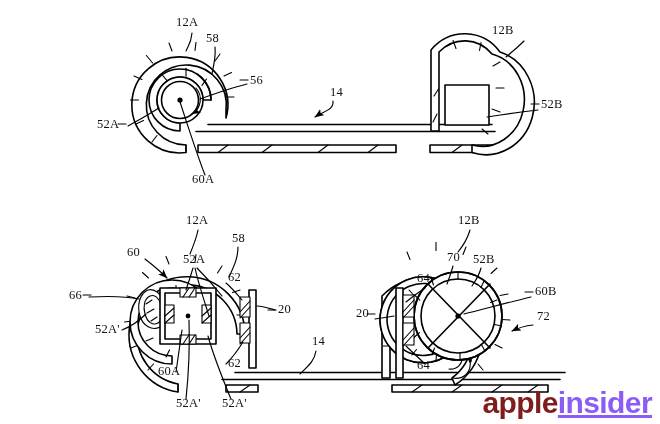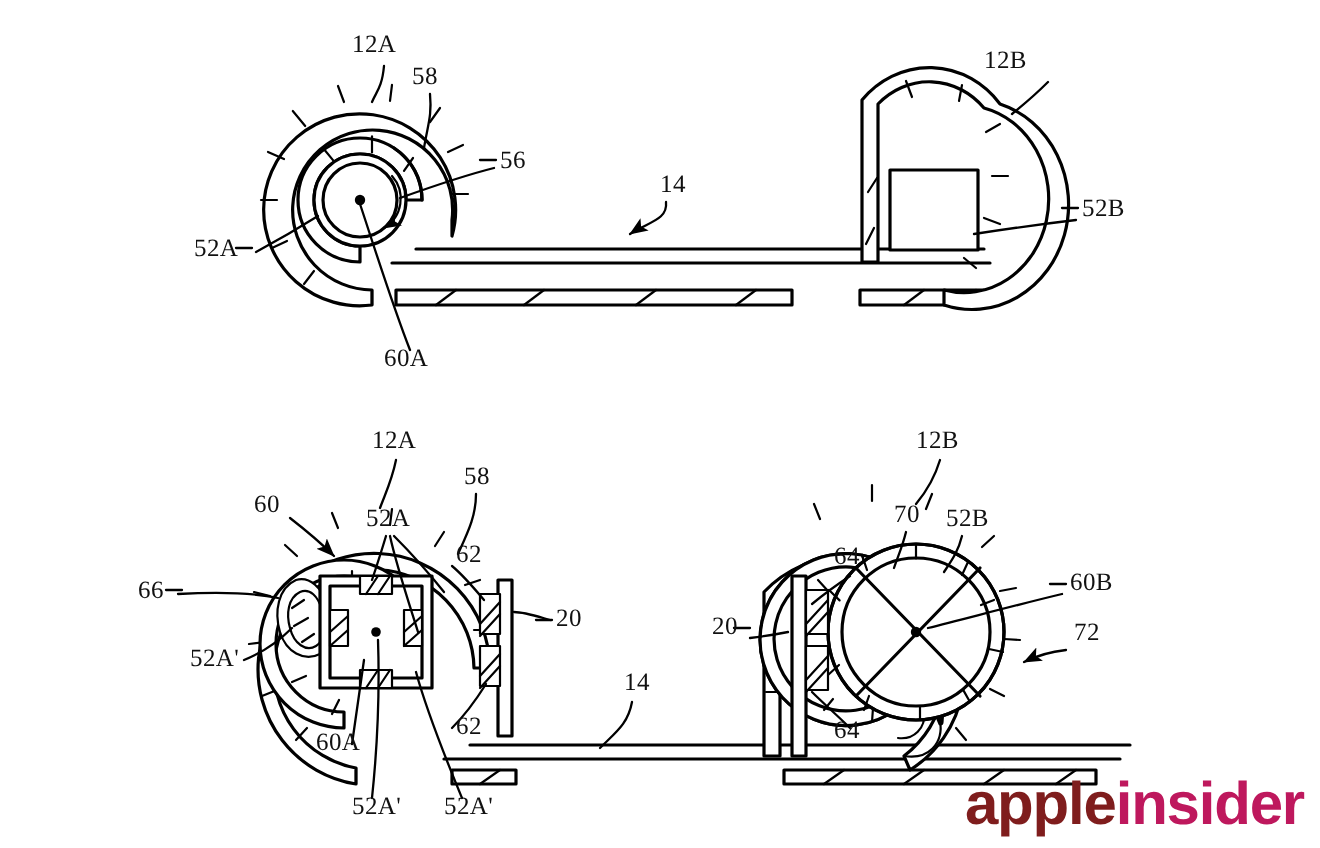--- a/index.html
+++ b/index.html
@@ -74,21 +74,21 @@
     bottom: 6px;
     font-family: "Liberation Sans", "DejaVu Sans", sans-serif;
     font-size: 30px;
     font-weight: 700;
     letter-spacing: -0.6px;
     line-height: 1;
     user-select: none;
     white-space: nowrap;
   }
   .watermark .wm-a { color: #7f1d1d; }
-  .watermark .wm-b { color: #be185d; }
+  .watermark .wm-b { color: #8b5cf6; text-decoration: underline; }
 </style>
 </head>
 <body>
 
 <div id="patent-figure-sheet">
 
   <svg width="660" height="424" viewBox="0 0 660 424">
 
     <defs>
 

